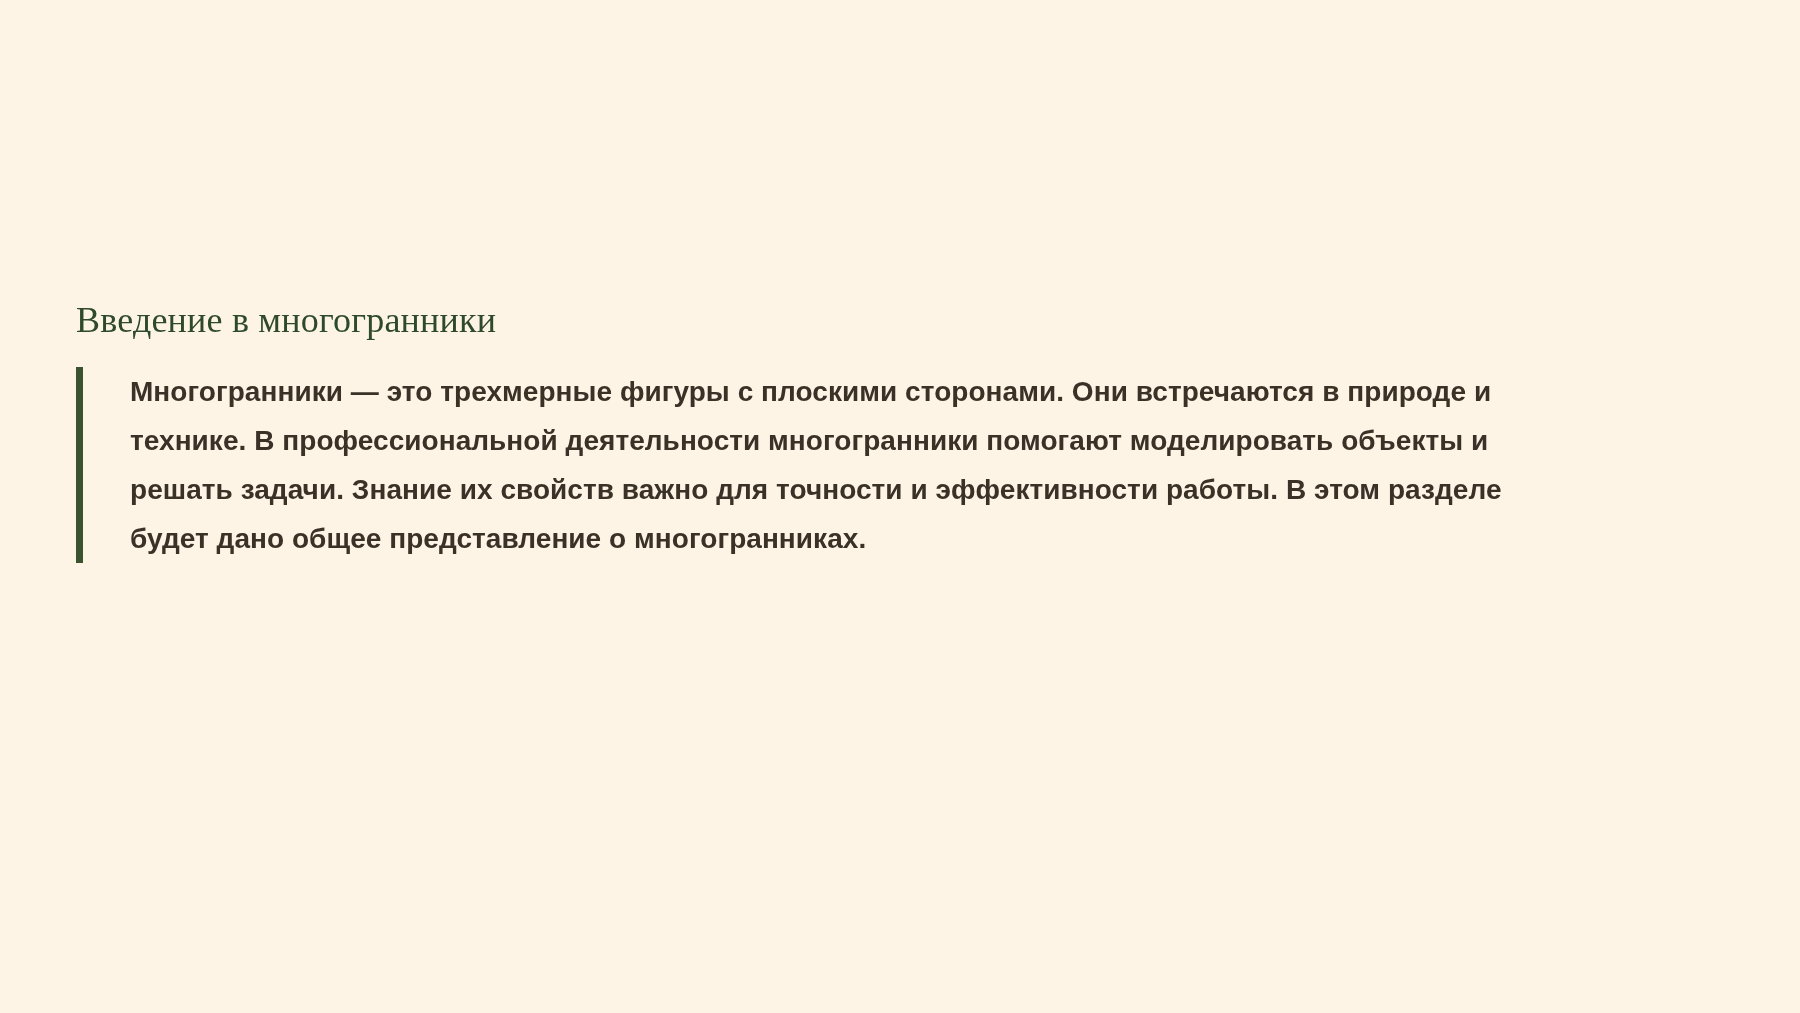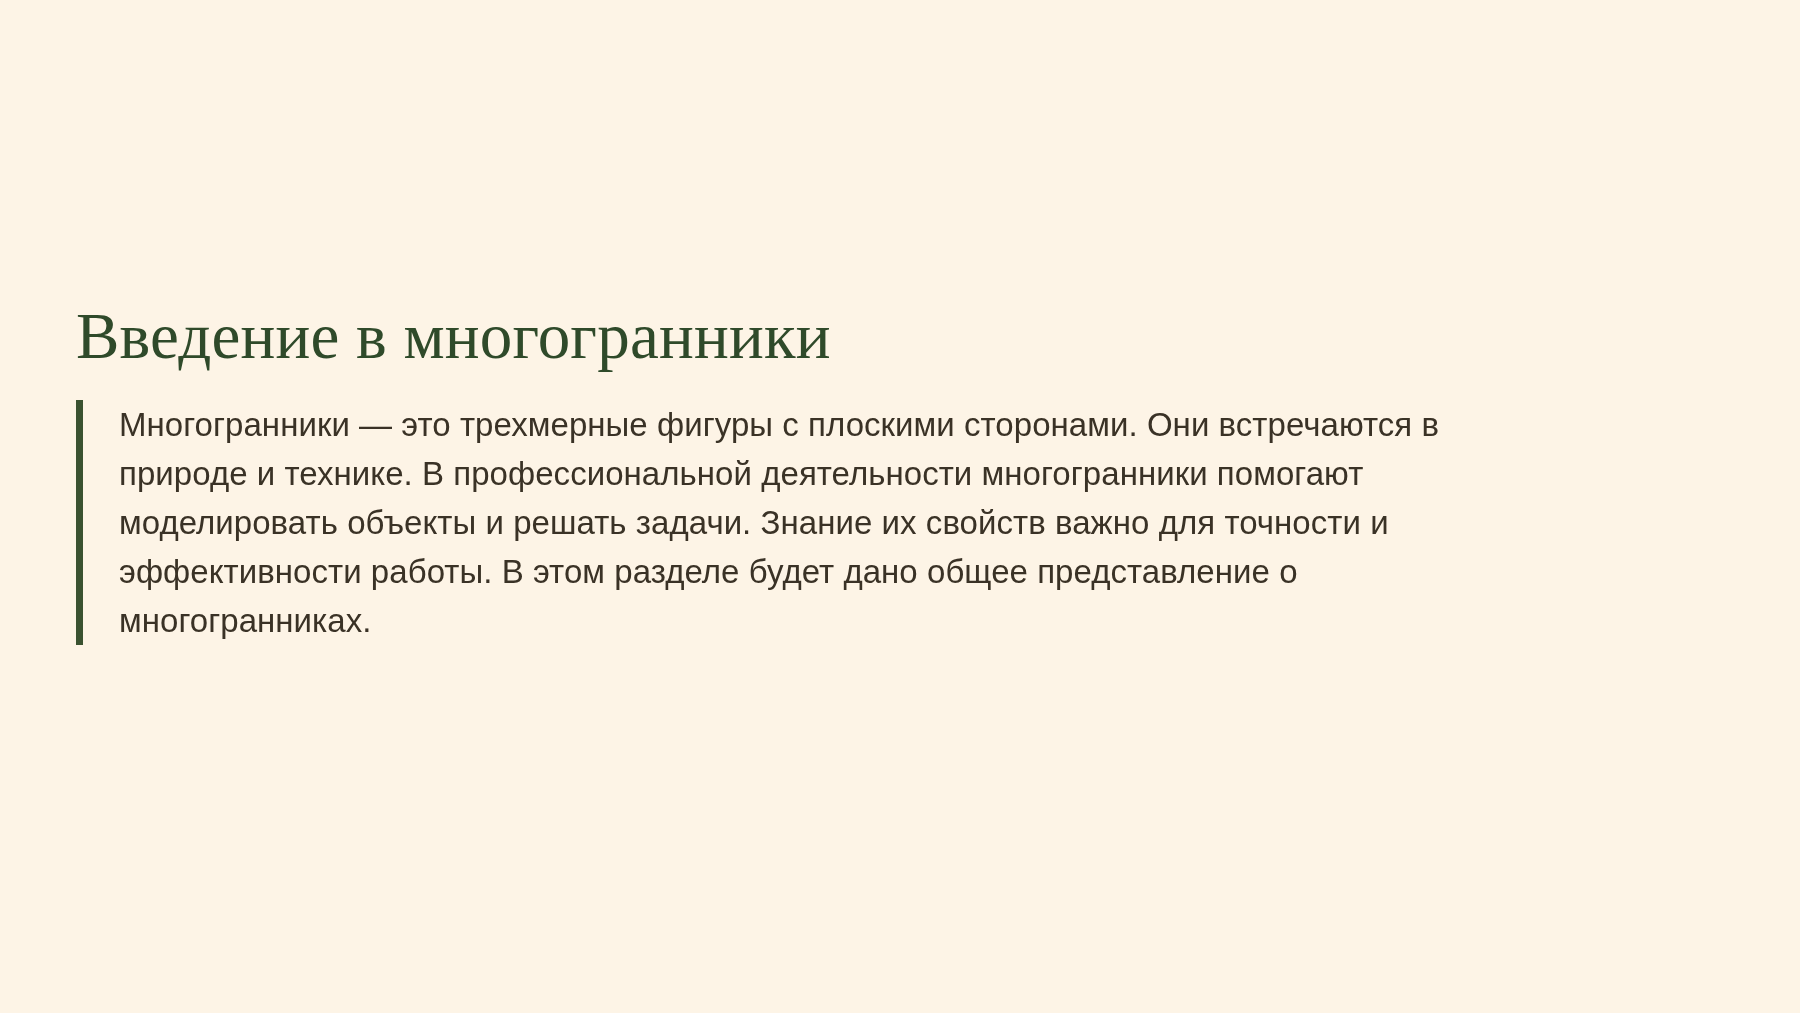--- a/index.html
+++ b/index.html
@@ -27,45 +27,45 @@
 
   .content {
     position: absolute;
     left: 76px;
     top: 300px;
     width: 1650px;
   }
 
   .page-title {
     font-family: "Liberation Serif", "DejaVu Serif", serif;
-    font-size: 65px;
+    font-size: 36px;
     line-height: 1.12;
     font-weight: 400;
     color: #2f4a2a;
     letter-spacing: 0.2px;
     margin: 0 0 27px 0;
     padding: 0;
     white-space: nowrap;
   }
 
   .lead-block {
     position: relative;
     border-left: 7px solid #3a5230;
     padding: 0 0 0 36px;
     min-height: 170px;
     box-sizing: border-box;
   }
 
   .lead-text {
-    margin: 0;
+    margin: 11px;
     padding: 0;
     font-family: "Liberation Sans", "DejaVu Sans", sans-serif;
-    font-size: 33px;
+    font-size: 28px;
     line-height: 49px;
-    font-weight: 400;
+    font-weight: 700;
     color: #3a3226;
     max-width: 1405px;
     text-align: left;
     letter-spacing: 0.05px;
   }
 </style>
 </head>
 <body>
 
 <div class="slide">

